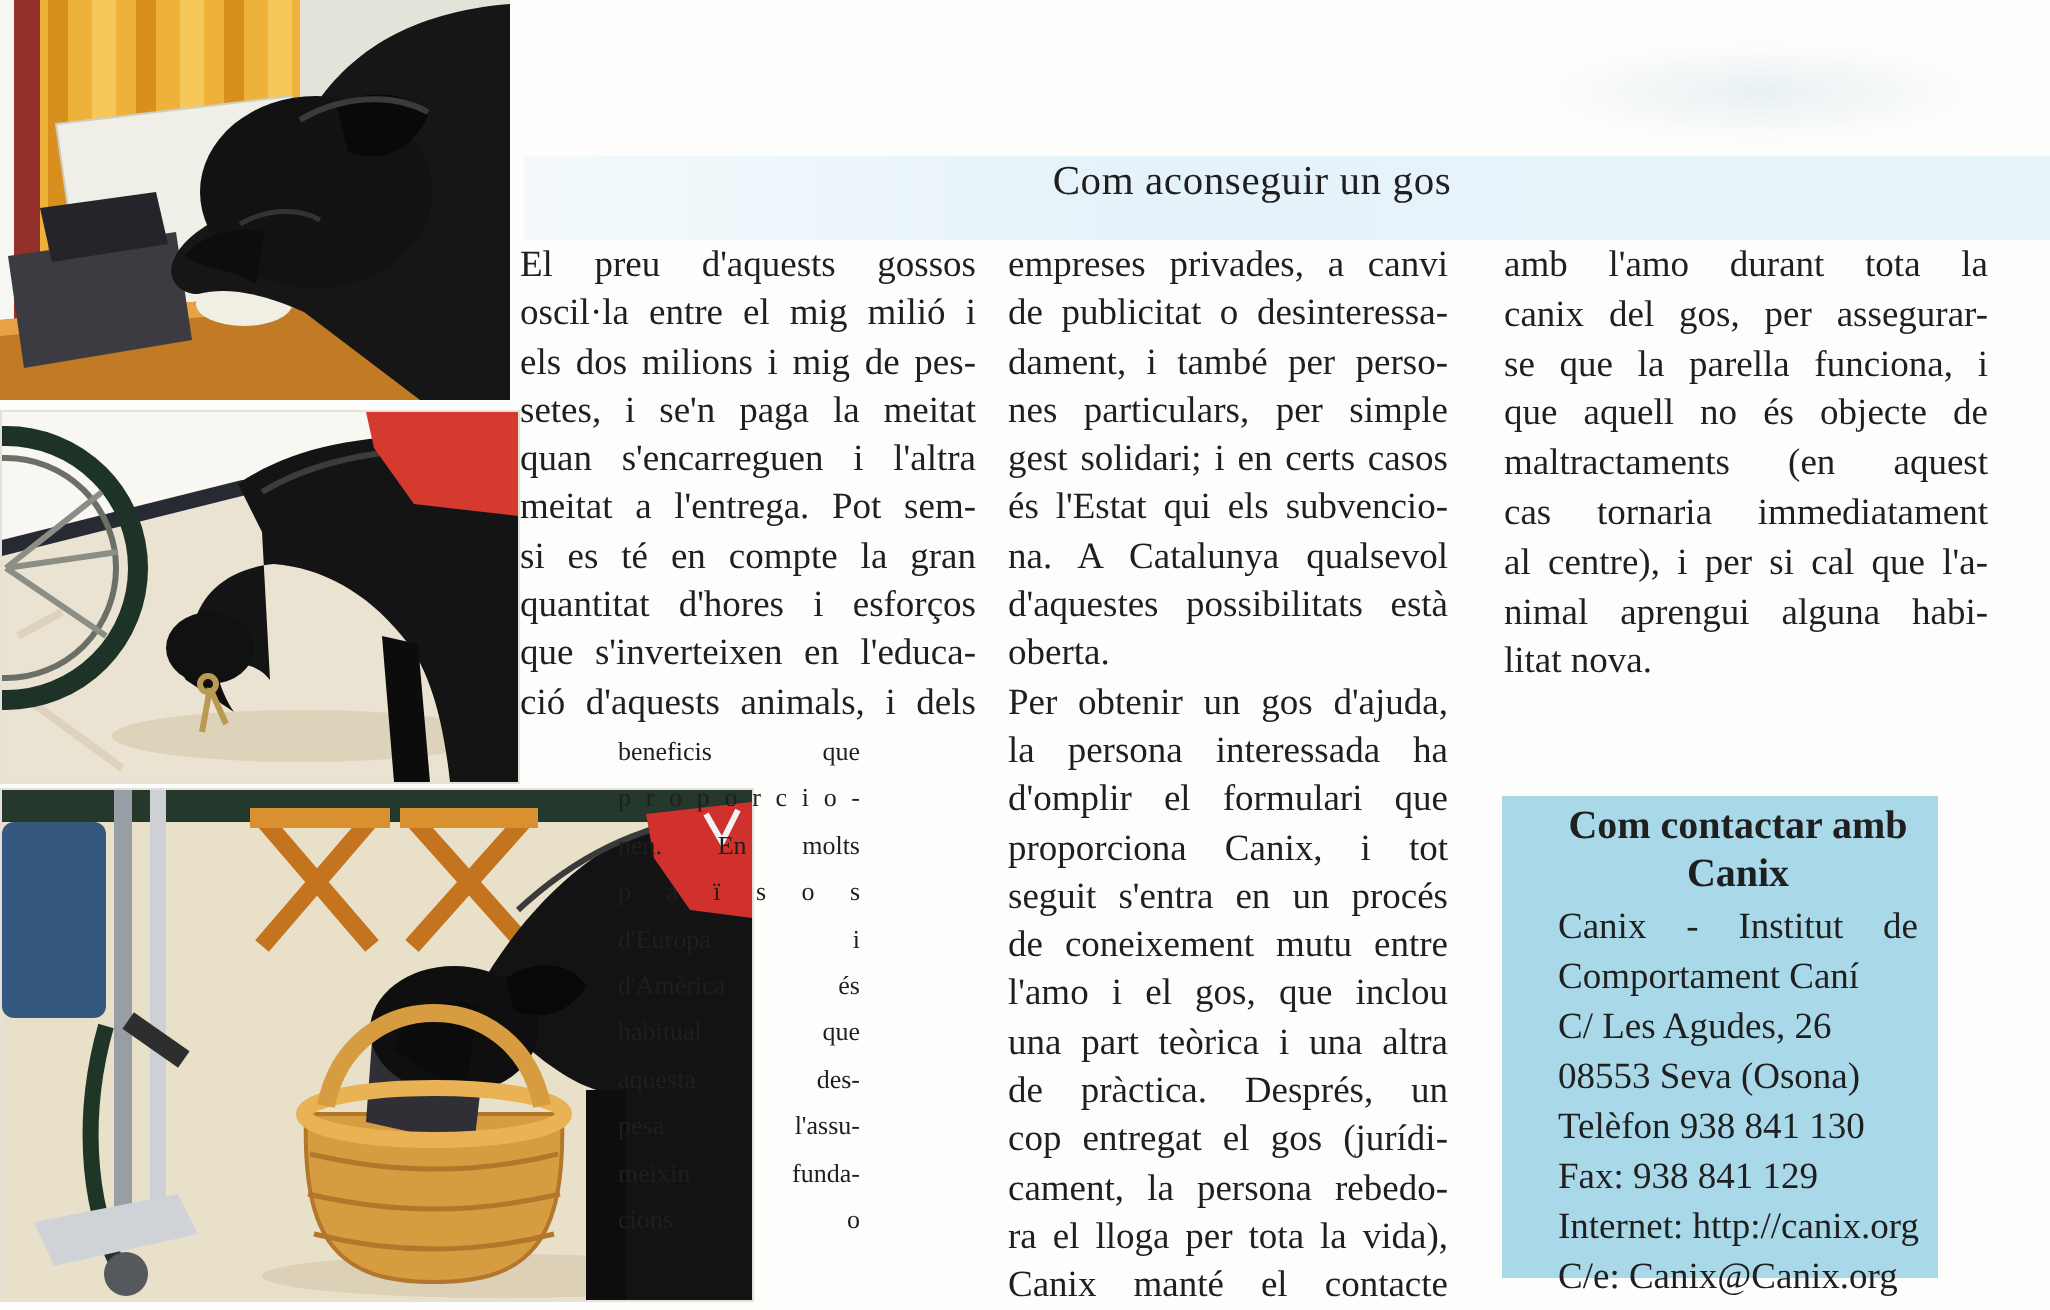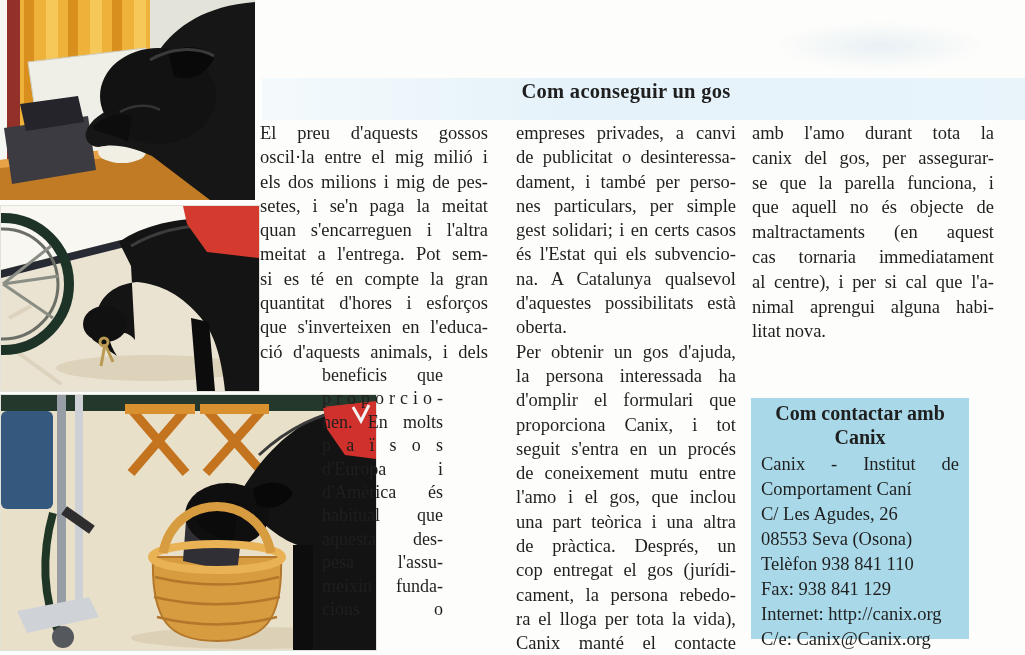--- a/index.html
+++ b/index.html
@@ -10,36 +10,36 @@
   .photo { position:absolute; left:0; display:block; }
   .photo1 { top:0; }
   .photo2 { top:205px; border:1px solid #e3e2da; }
   .photo3 { top:394px; border:1px solid #e3e2da; }
   .title-band {
     position:absolute; left:262px; top:78px; width:763px; height:42px;
     background:linear-gradient(90deg,#f4fafc 0%,#e5f2f9 40%,#e8f4fa 100%);
   }
   .section-title {
     position:absolute; left:516px; top:80px; width:220px; margin:0;
-    font-size:20.5px; font-weight:bold; text-align:center; letter-spacing:.3px;
+    font-size:20.5px; font-weight:normal; text-align:center; letter-spacing:.3px;
   }
   .tline { text-align:justify; text-align-last:justify; white-space:nowrap; }
   .tline.endline { text-align-last:left; }
   .col { position:absolute; font-size:18.5px; }
   .col1 { left:260px; top:121px; width:228px; }
   .col1-wide .tline { line-height:24.3px; }
-  .col1-narrow { margin-left:62px; width:121px; font-size:18px; }
+  .col1-narrow { margin-left:49px; width:121px; font-size:13px; }
   .col1-narrow .tline { line-height:23.4px; }
-  .col2 { left:516px; top:121px; width:220px; }
+  .col2 { left:504px; top:121px; width:220px; }
   .col2 .tline { line-height:24.3px; }
   .col3 { left:752px; top:121px; width:242px; }
   .col3 .tline { line-height:24.8px; }
   .contact-box {
     position:absolute; left:751px; top:398px; width:218px; height:241px;
-    background:#a9d9e9; box-sizing:border-box; padding:4px 10px 0 10px;
+    background:#a9d9e9; box-sizing:border-box; padding:4px 10px 0 28px;
     font-size:18.5px;
   }
   .cb-title { text-align:center; font-weight:bold; font-size:20px; line-height:23.5px; margin-bottom:3px; }
   .contact-box .tline { line-height:25px; }
   .showthrough {
     position:absolute; right:40px; top:22px; width:210px; height:48px;
     background:radial-gradient(ellipse at center, rgba(185,212,228,0.30), rgba(185,212,228,0) 70%);
     filter:blur(2px);
   }
 </style>
@@ -222,20 +222,20 @@
   <div class="contact-box">
     <div class="cb-title">
       <div>Com contactar amb</div>
       <div>Canix</div>
     </div>
     <div>
         <div class="tline">Canix - Institut de</div>
         <div class="tline endline">Comportament Caní</div>
         <div class="tline endline">C/ Les Agudes, 26</div>
         <div class="tline endline">08553 Seva (Osona)</div>
-        <div class="tline endline">Telèfon 938 841 110</div>
+        <div class="tline endline">Telèfon 938 841 130</div>
         <div class="tline endline">Fax: 938 841 129</div>
         <div class="tline endline">Internet: http://canix.org</div>
         <div class="tline endline">C/e: Canix@Canix.org</div>
       </div>
   </div>
 
 </div>
 
 </body></html>

